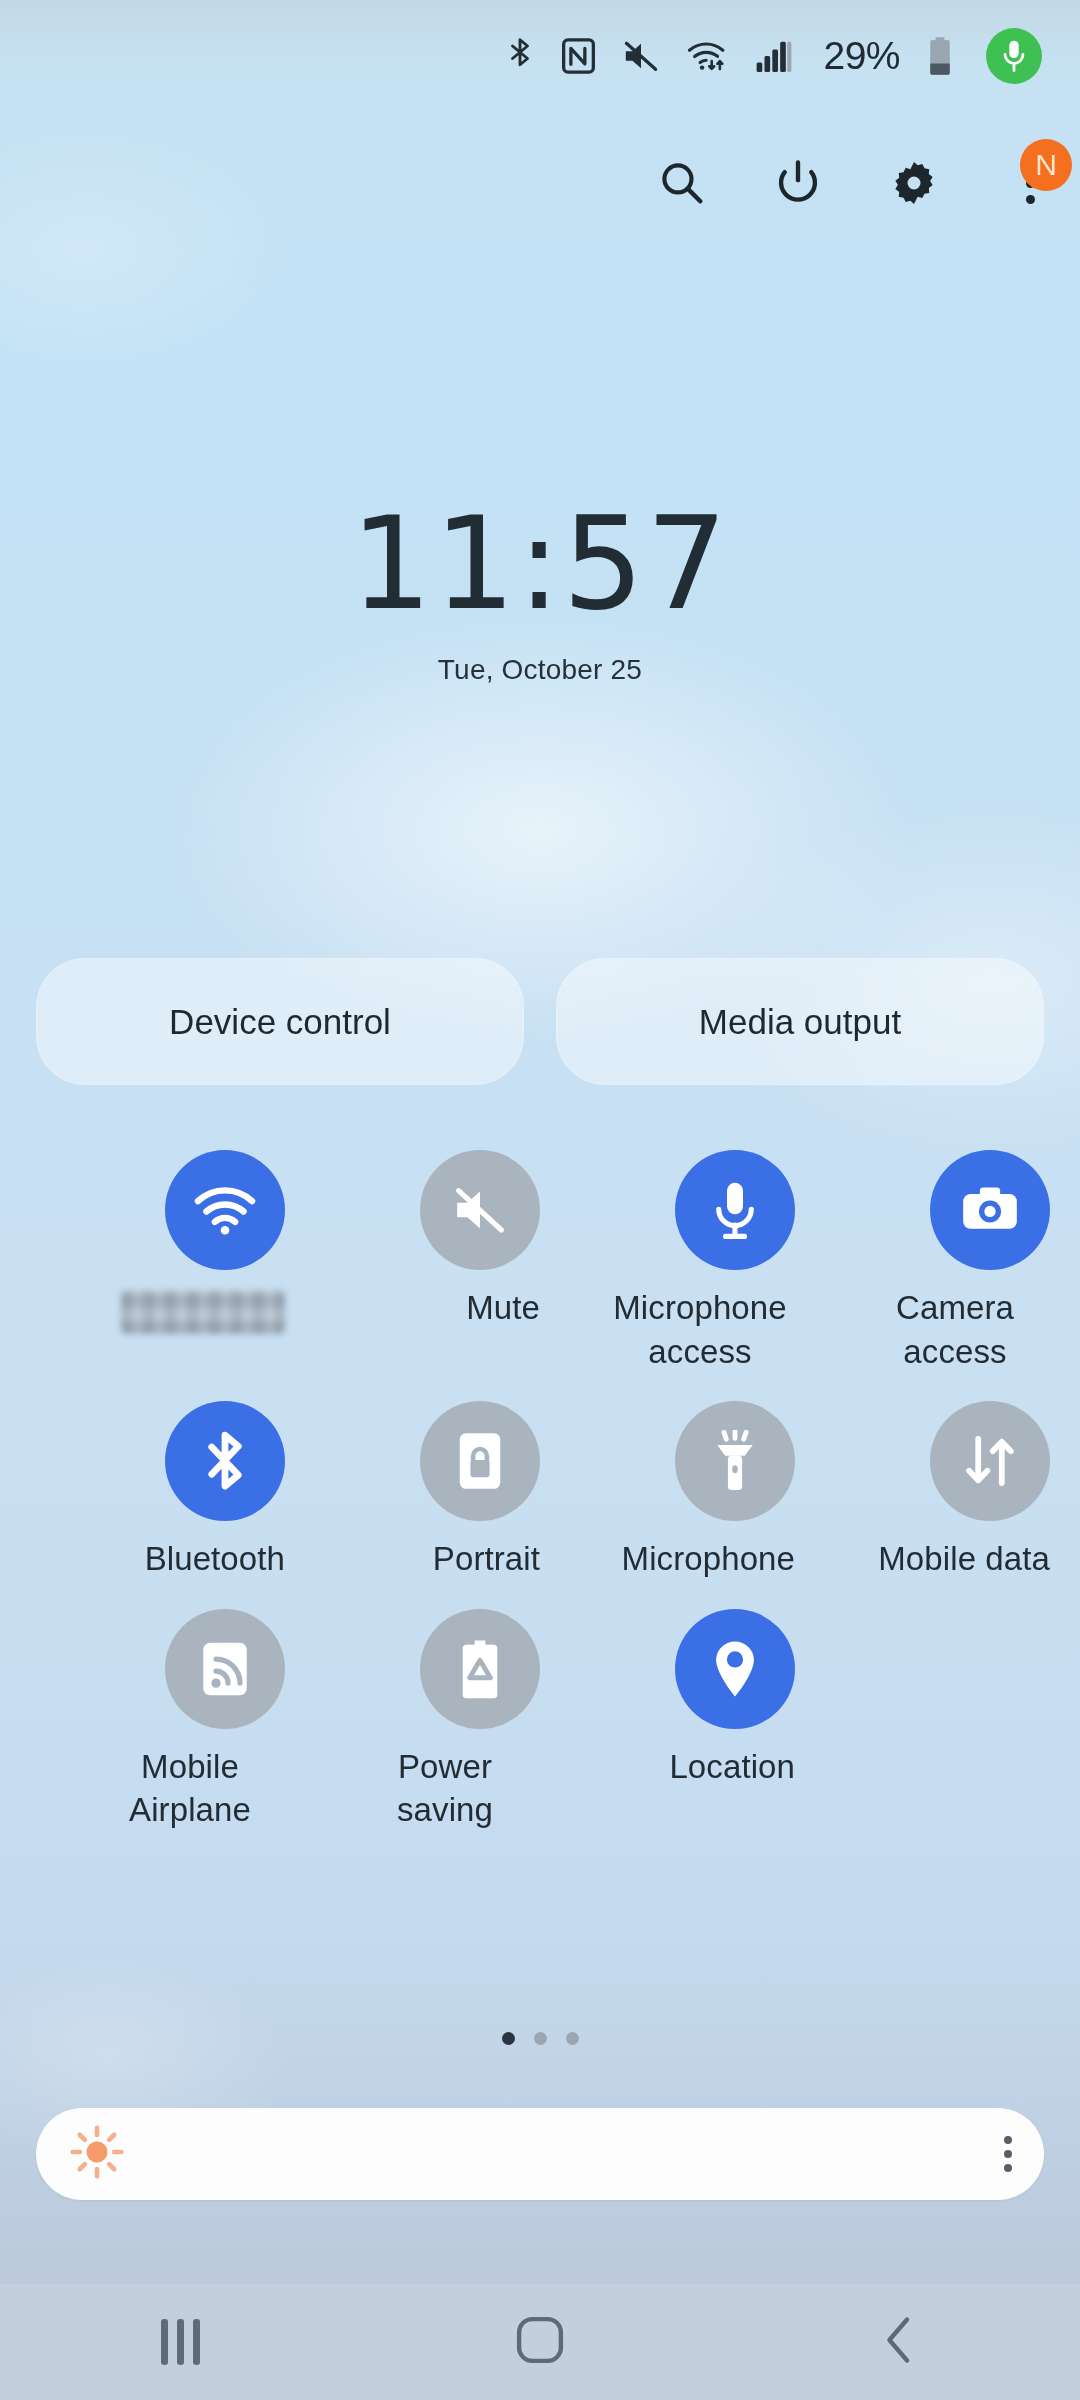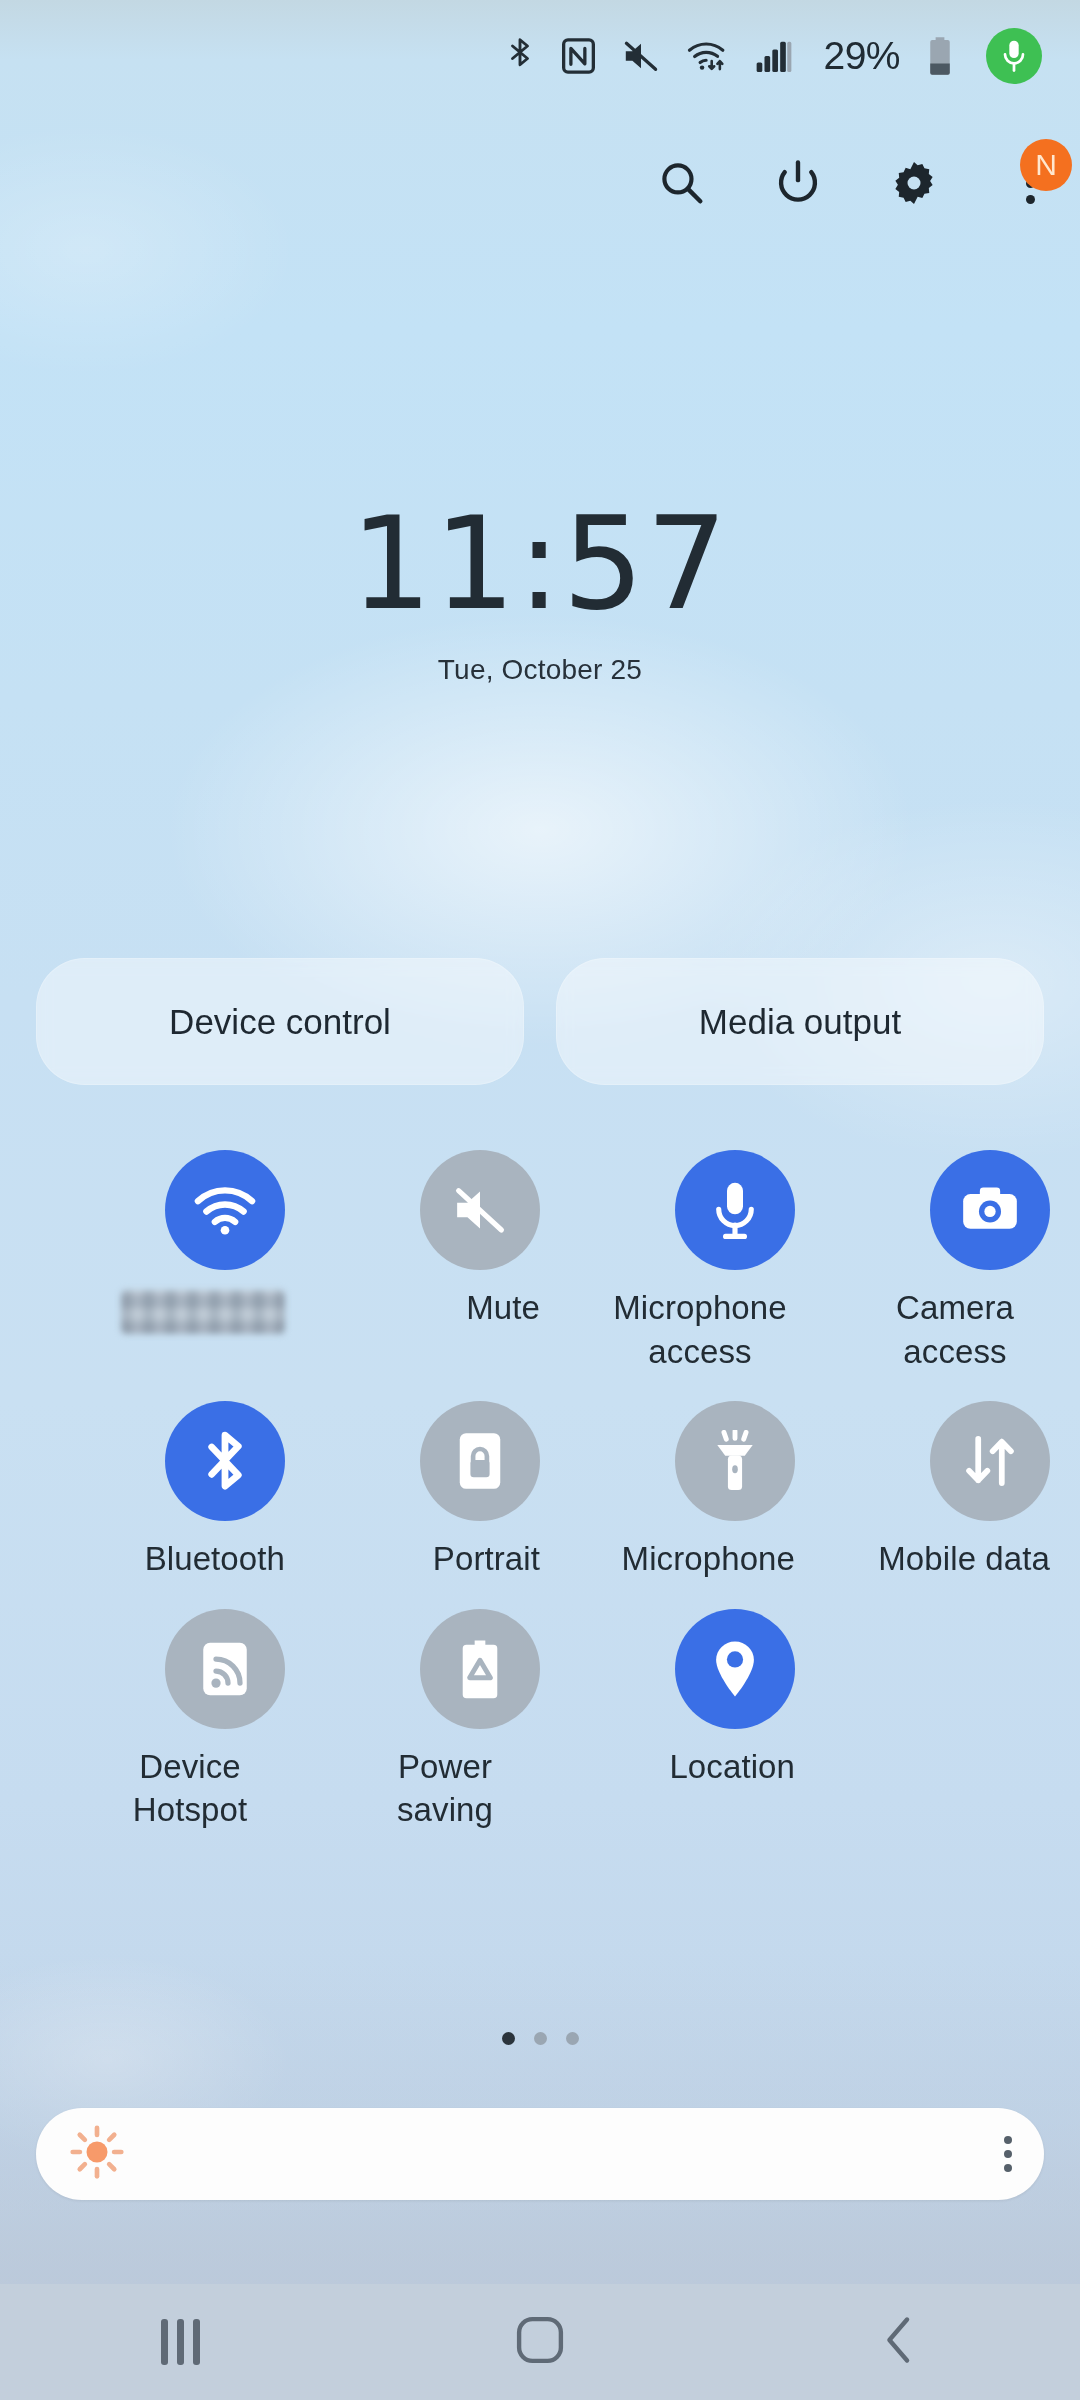--- a/index.html
+++ b/index.html
@@ -358,21 +358,21 @@
 
     <div class="tile">
       <div class="tile-ic off">
         <svg width="48" height="58" viewBox="0 0 32 38">
           <rect x="1.5" y="1.5" width="29" height="35" rx="4.6" fill="#fff"></rect>
           <circle cx="10" cy="28.4" r="3.1" fill="#a9b4bf"></circle>
           <path d="M10 20.4a8 8 0 018 8" fill="none" stroke="#a9b4bf" stroke-width="3.5" stroke-linecap="round"></path>
           <path d="M10 12.4a16 16 0 0116 16" fill="none" stroke="#a9b4bf" stroke-width="3.5" stroke-linecap="round"></path>
         </svg>
       </div>
-      <div class="tile-lbl">Device Hotspot</div>
+      <div class="tile-lbl">Mobile Airplane</div>
     </div>
 
     <div class="tile">
       <div class="tile-ic off">
         <svg width="44" height="60" viewBox="0 0 28 38">
           <path d="M10.6 0.8h6.8v2.8h5.2a2.4 2.4 0 012.4 2.4v29.2a2.4 2.4 0 01-2.4 2.4H5.4A2.4 2.4 0 013 35.2V6a2.4 2.4 0 012.4-2.4h5.2z" fill="#fff"></path>
           <path d="M14 13.4l6.6 11.2H7.4z" fill="none" stroke="#a9b4bf" stroke-width="3.1" stroke-linejoin="round"></path>
         </svg>
       </div>
       <div class="tile-lbl">Power saving</div>

